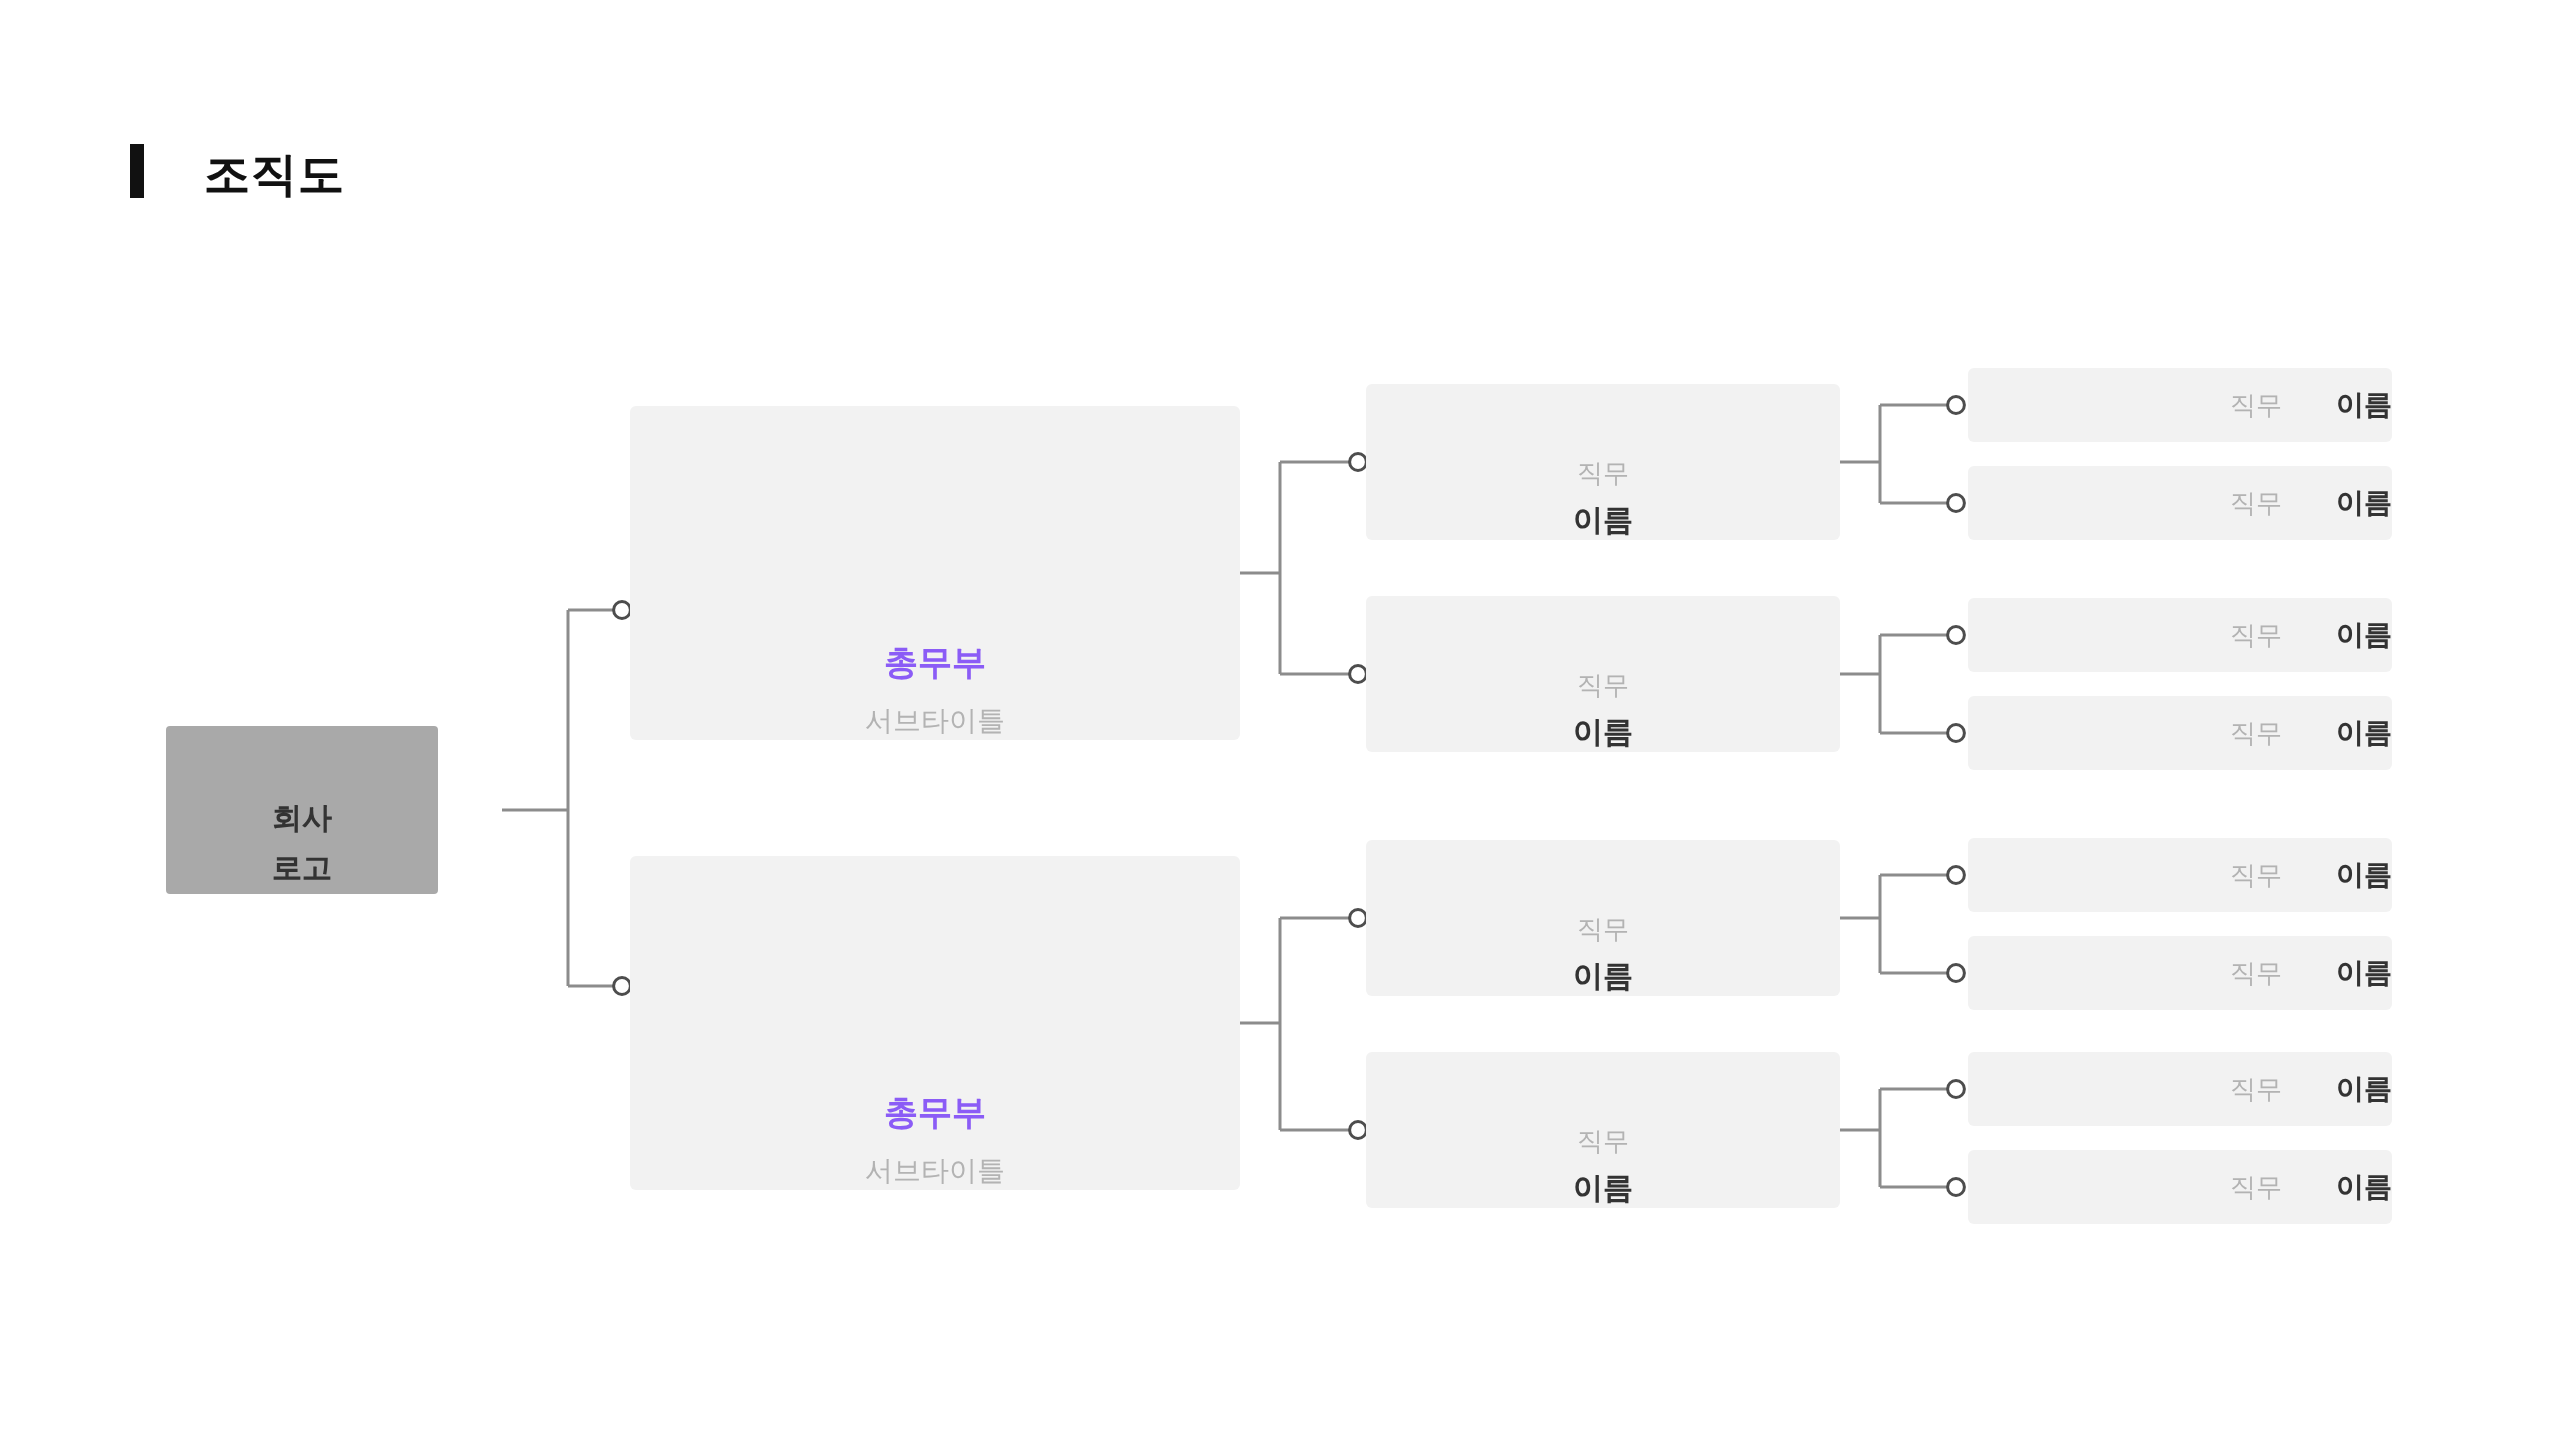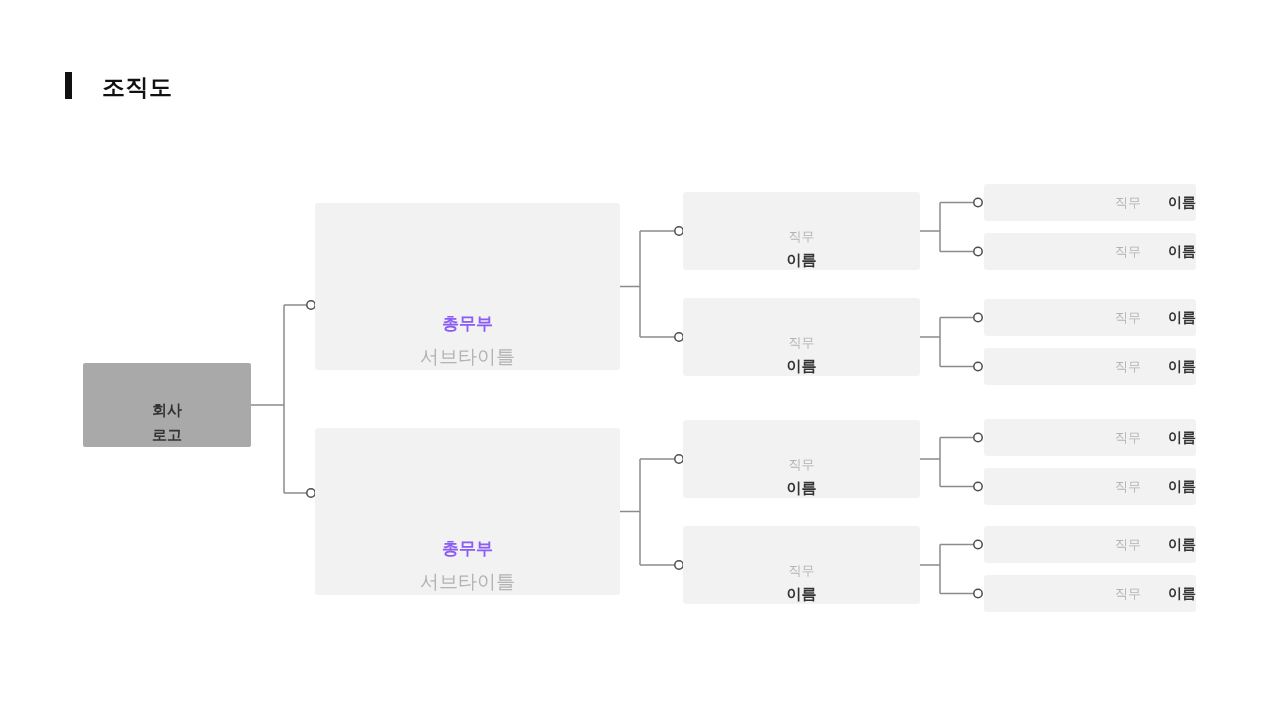--- a/index.html
+++ b/index.html
@@ -65,21 +65,21 @@
     border-radius: 3px;
   }
 
   .dept-name {
     font-size: 17px;
     font-weight: 700;
     color: #8b5cf6;
     margin-bottom: 9px;
   }
   .dept-subtitle {
-    font-size: 19px;
+    font-size: 14px;
     color: #b3b3b3;
   }
 
   .team-role {
     font-size: 13px;
     color: #b3b3b3;
     margin-bottom: 5px;
   }
   .team-name {
     font-size: 15px;
@@ -135,21 +135,21 @@
       <circle cx="978" cy="544.5" r="4.2"></circle>
       <circle cx="978" cy="593.5" r="4.2"></circle>
     </g>
   </svg>
 
   <div class="title-row">
     <span class="accent-bar"></span>
     <h1 class="page-title">조직도</h1>
   </div>
 
-  <div class="box root-box" style="left:83px; top:363px; width:168px; height:84px;">
+  <div class="box root-box" style="left:83px; top:363px; width:136px; height:84px;">
     <div class="root-line">회사</div>
     <div class="root-line">로고</div>
   </div>
 
   <div class="box dept-box" style="left:315px; top:203px; width:305px; height:167px;">
     <div class="dept-name">총무부</div>
     <div class="dept-subtitle">서브타이틀</div>
   </div>
 
   <div class="box dept-box" style="left:315px; top:428px; width:305px; height:167px;">

